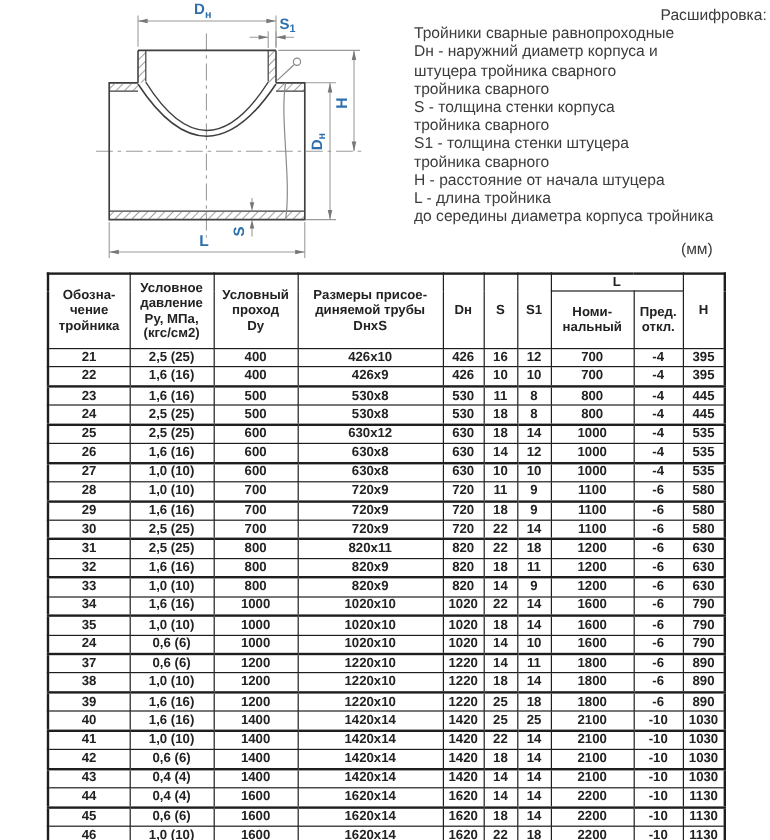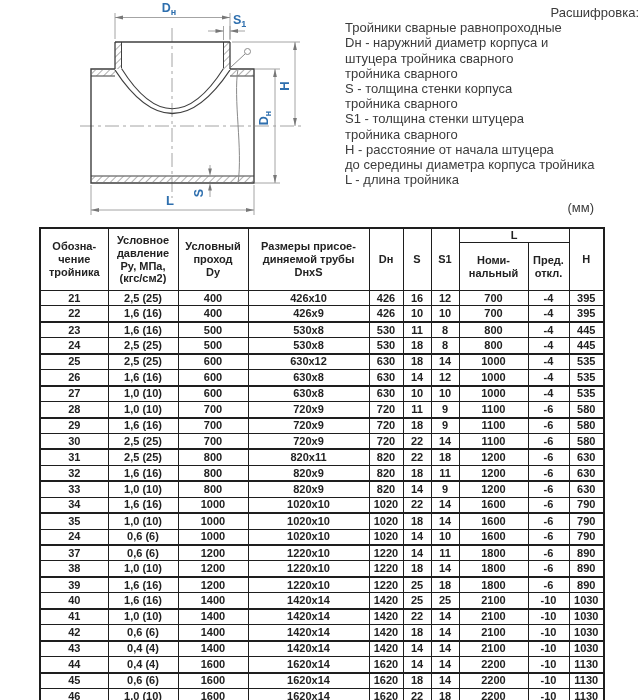--- a/index.html
+++ b/index.html
@@ -147,22 +147,22 @@
     <div class="legend-title">Расшифровка:</div>
     <div class="legend-line">Тройники сварные равнопроходные</div>
     <div class="legend-line">Dн - наружний диаметр корпуса и</div>
     <div class="legend-line">штуцера тройника сварного</div>
     <div class="legend-line">тройника сварного</div>
     <div class="legend-line">S - толщина стенки корпуса</div>
     <div class="legend-line">тройника сварного</div>
     <div class="legend-line">S1 - толщина стенки штуцера</div>
     <div class="legend-line">тройника сварного</div>
     <div class="legend-line">H - расстояние от начала штуцера</div>
+    <div class="legend-line">L - длина тройника</div>
     <div class="legend-line">до середины диаметра корпуса тройника</div>
-    <div class="legend-line">L - длина тройника</div>
   </div>
 
   <div class="units-note">(мм)</div>
 
   <table class="spec">
     <colgroup>
       <col style="width:68px">
         <col style="width:70px">
         <col style="width:70px">
       <col style="width:121px">

